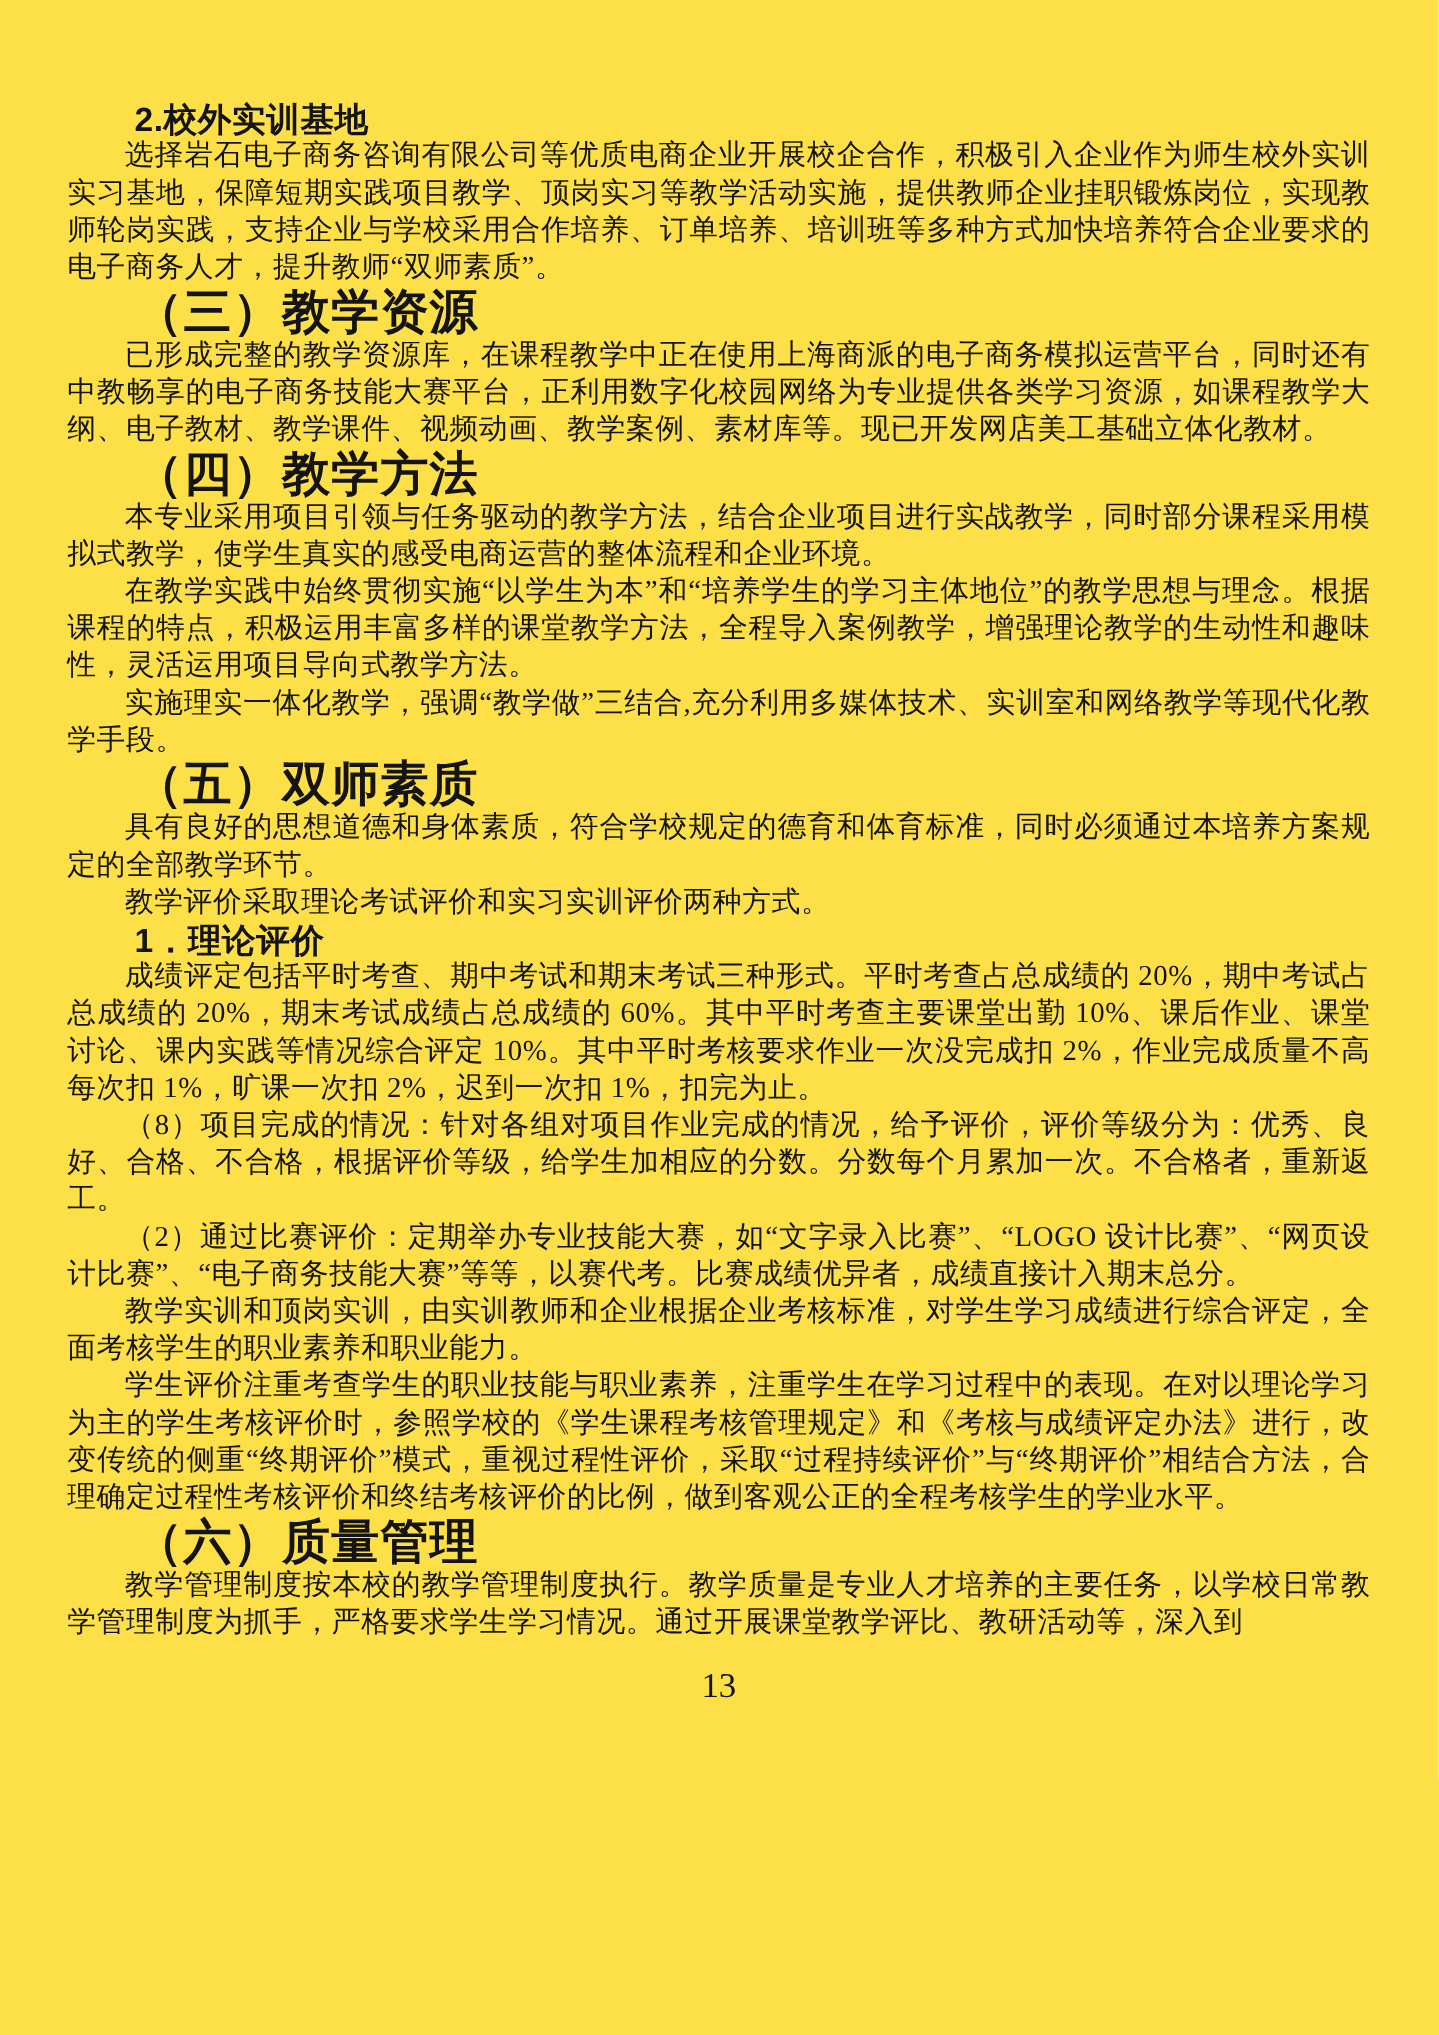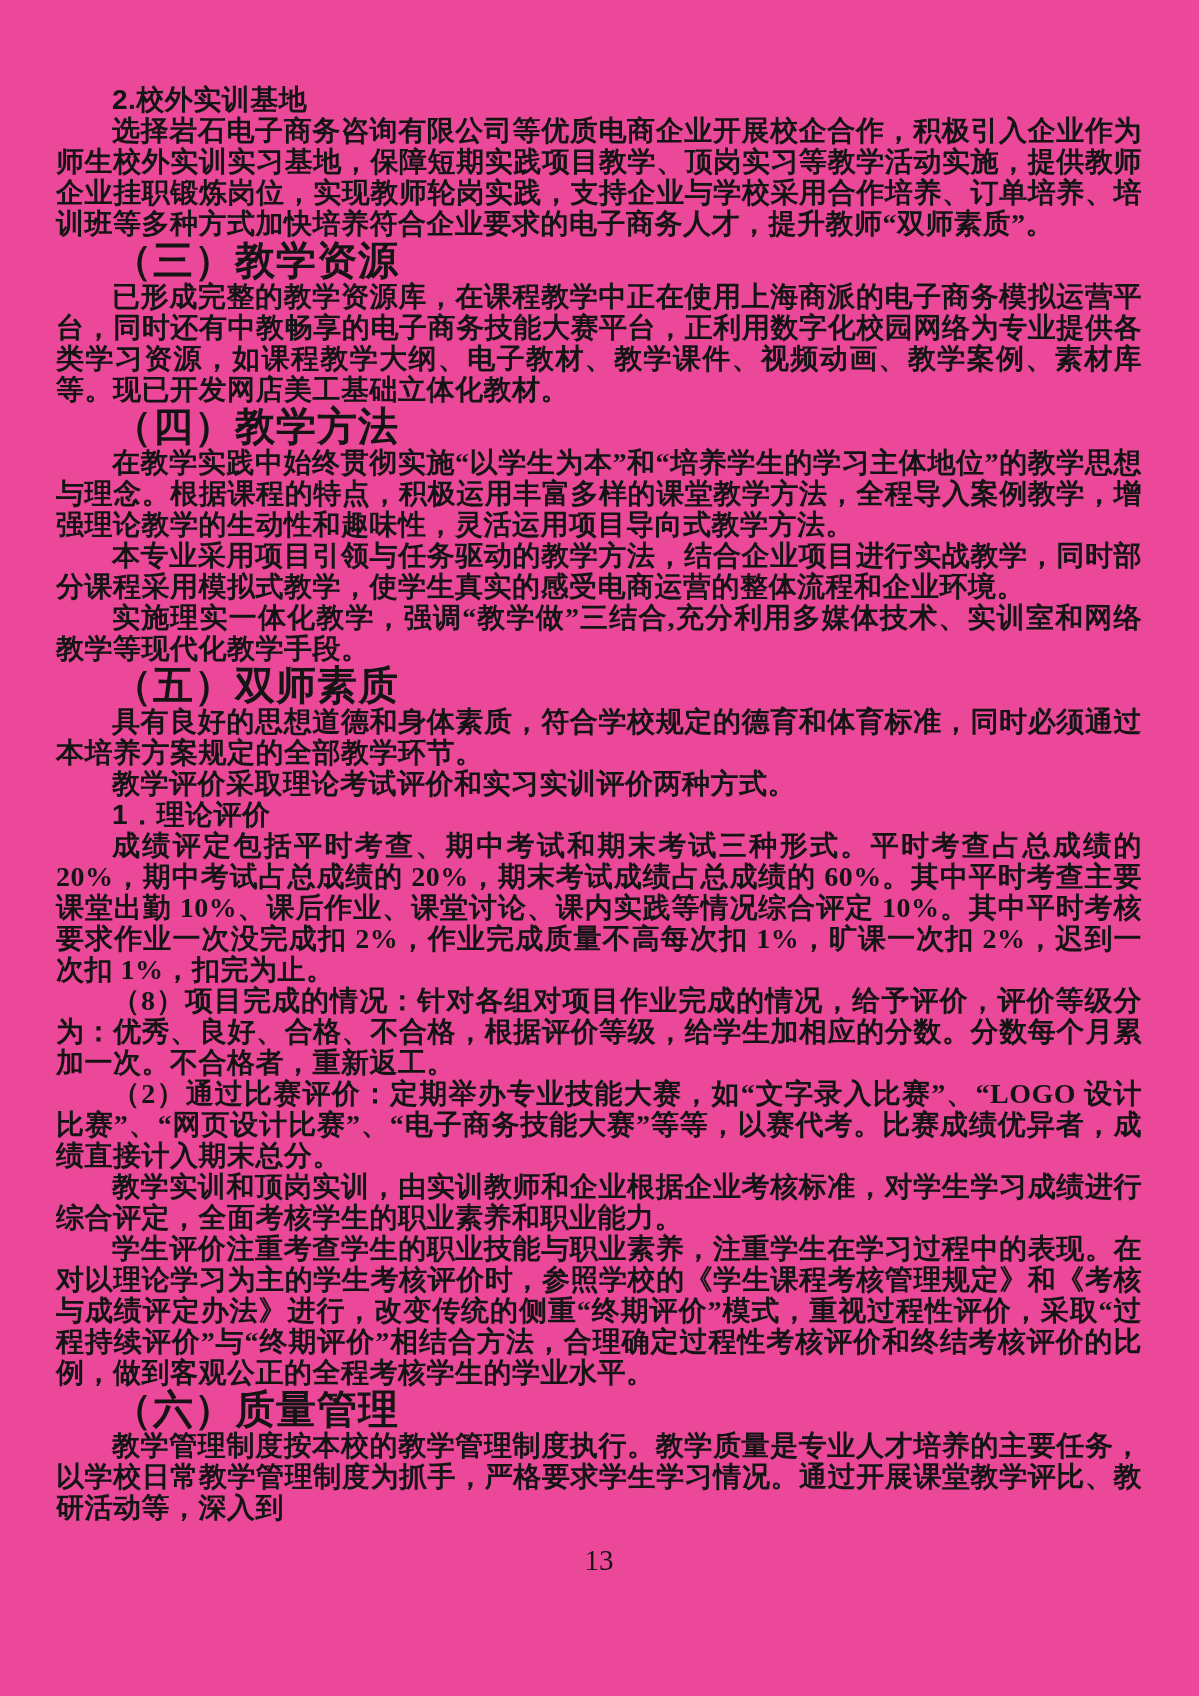--- a/index.html
+++ b/index.html
@@ -10,34 +10,33 @@
   body {
     width: 1199px;
     height: 1696px;
     overflow: hidden;
   }
   .page {
     box-sizing: border-box;
     width: 1199px;
     height: 1696px;
     padding: 84px 57px 0 56px;
-    background: #ec4899;
+    background: #fde047;
     color: #141414;
     font-family: "Liberation Serif", "DejaVu Serif", serif;
   }
   .body-para {
     margin: 0;
-    font-size: 28px;
+    font-size: 24px;
     line-height: 31px;
     text-indent: 2em;
     text-align: justify;
     text-justify: inter-ideograph;
     text-align-last: left;
     letter-spacing: 0.5px;
-    font-weight: bold;
   }
   .sub-heading {
     margin: 0;
     font-size: 28px;
     line-height: 31px;
     font-weight: bold;
     font-family: "Liberation Sans", "DejaVu Sans", sans-serif;
     text-indent: 2em;
     letter-spacing: 0.5px;
   }
@@ -60,22 +59,22 @@
 </style>
 </head>
 <body>
 
 <div class="page">
   <p class="sub-heading">2.校外实训基地</p>
   <p class="body-para">选择岩石电子商务咨询有限公司等优质电商企业开展校企合作，积极引入企业作为师生校外实训实习基地，保障短期实践项目教学、顶岗实习等教学活动实施，提供教师企业挂职锻炼岗位，实现教师轮岗实践，支持企业与学校采用合作培养、订单培养、培训班等多种方式加快培养符合企业要求的电子商务人才，提升教师“双师素质”。</p>
   <p class="section-heading">（三）教学资源</p>
   <p class="body-para">已形成完整的教学资源库，在课程教学中正在使用上海商派的电子商务模拟运营平台，同时还有中教畅享的电子商务技能大赛平台，正利用数字化校园网络为专业提供各类学习资源，如课程教学大纲、电子教材、教学课件、视频动画、教学案例、素材库等。现已开发网店美工基础立体化教材。</p>
   <p class="section-heading">（四）教学方法</p>
+  <p class="body-para">本专业采用项目引领与任务驱动的教学方法，结合企业项目进行实战教学，同时部分课程采用模拟式教学，使学生真实的感受电商运营的整体流程和企业环境。</p>
   <p class="body-para">在教学实践中始终贯彻实施“以学生为本”和“培养学生的学习主体地位”的教学思想与理念。根据课程的特点，积极运用丰富多样的课堂教学方法，全程导入案例教学，增强理论教学的生动性和趣味性，灵活运用项目导向式教学方法。</p>
-  <p class="body-para">本专业采用项目引领与任务驱动的教学方法，结合企业项目进行实战教学，同时部分课程采用模拟式教学，使学生真实的感受电商运营的整体流程和企业环境。</p>
   <p class="body-para">实施理实一体化教学，强调“教学做”三结合,充分利用多媒体技术、实训室和网络教学等现代化教学手段。</p>
   <p class="section-heading">（五）双师素质</p>
   <p class="body-para">具有良好的思想道德和身体素质，符合学校规定的德育和体育标准，同时必须通过本培养方案规定的全部教学环节。</p>
   <p class="body-para">教学评价采取理论考试评价和实习实训评价两种方式。</p>
   <p class="sub-heading">1．理论评价</p>
   <p class="body-para">成绩评定包括平时考查、期中考试和期末考试三种形式。平时考查占总成绩的 20%，期中考试占总成绩的 20%，期末考试成绩占总成绩的 60%。其中平时考查主要课堂出勤 10%、课后作业、课堂讨论、课内实践等情况综合评定 10%。其中平时考核要求作业一次没完成扣 2%，作业完成质量不高每次扣 1%，旷课一次扣 2%，迟到一次扣 1%，扣完为止。</p>
   <p class="body-para">（8）项目完成的情况：针对各组对项目作业完成的情况，给予评价，评价等级分为：优秀、良好、合格、不合格，根据评价等级，给学生加相应的分数。分数每个月累加一次。不合格者，重新返工。</p>
   <p class="body-para">（2）通过比赛评价：定期举办专业技能大赛，如“文字录入比赛”、“LOGO 设计比赛”、“网页设计比赛”、“电子商务技能大赛”等等，以赛代考。比赛成绩优异者，成绩直接计入期末总分。</p>
   <p class="body-para">教学实训和顶岗实训，由实训教师和企业根据企业考核标准，对学生学习成绩进行综合评定，全面考核学生的职业素养和职业能力。</p>
   <p class="body-para">学生评价注重考查学生的职业技能与职业素养，注重学生在学习过程中的表现。在对以理论学习为主的学生考核评价时，参照学校的《学生课程考核管理规定》和《考核与成绩评定办法》进行，改变传统的侧重“终期评价”模式，重视过程性评价，采取“过程持续评价”与“终期评价”相结合方法，合理确定过程性考核评价和终结考核评价的比例，做到客观公正的全程考核学生的学业水平。</p>

